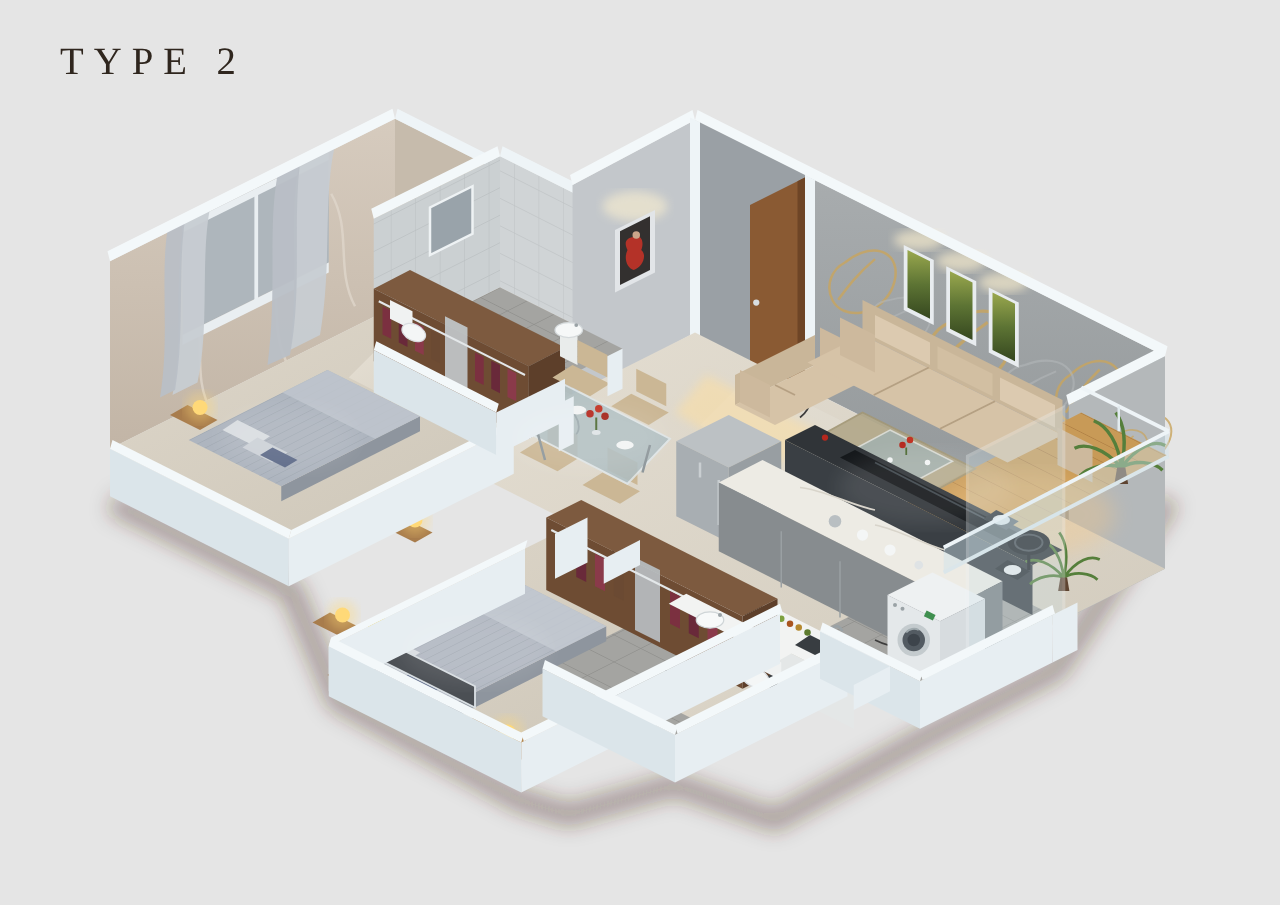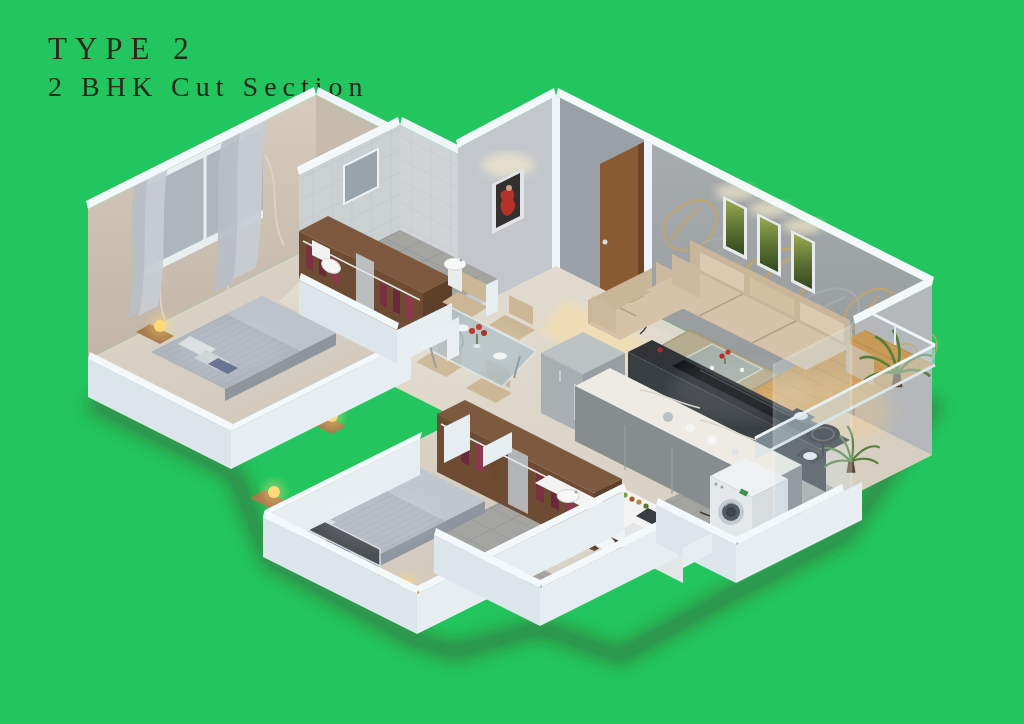--- a/index.html
+++ b/index.html
@@ -1,29 +1,28 @@
 <!DOCTYPE html>
 <html><head>
 <meta charset="utf-8">
 <style>
   html,body{margin:0;padding:0;background:#b18a71;}
   #stage{position:relative;width:1024px;height:724px;overflow:hidden;
-         background:#22c55e;font-family:"Liberation Serif",serif;}
+         background:#e5e5e5;font-family:"Liberation Serif",serif;}
   #title{position:absolute;left:48px;top:30px;color:#2f261e;line-height:1.25;}
   #title .t1{font-size:31px;letter-spacing:8px;}
   #title .t2{font-size:28px;letter-spacing:6px;}
   svg{position:absolute;left:0;top:0;}
 </style>
 </head>
 <body>
 
 <div id="stage">
   <div id="title">
     <div class="t1">TYPE 2</div>
-    <div class="t2">2 BHK Cut Section</div>
   </div>
 
   <svg width="1024" height="724" viewBox="0 0 1024 724">
     <defs>
       <filter id="b8">
           <feGaussianBlur stdDeviation="8"></feGaussianBlur>
         </filter>
       <filter id="b4">
           <feGaussianBlur stdDeviation="4"></feGaussianBlur>
         </filter>

